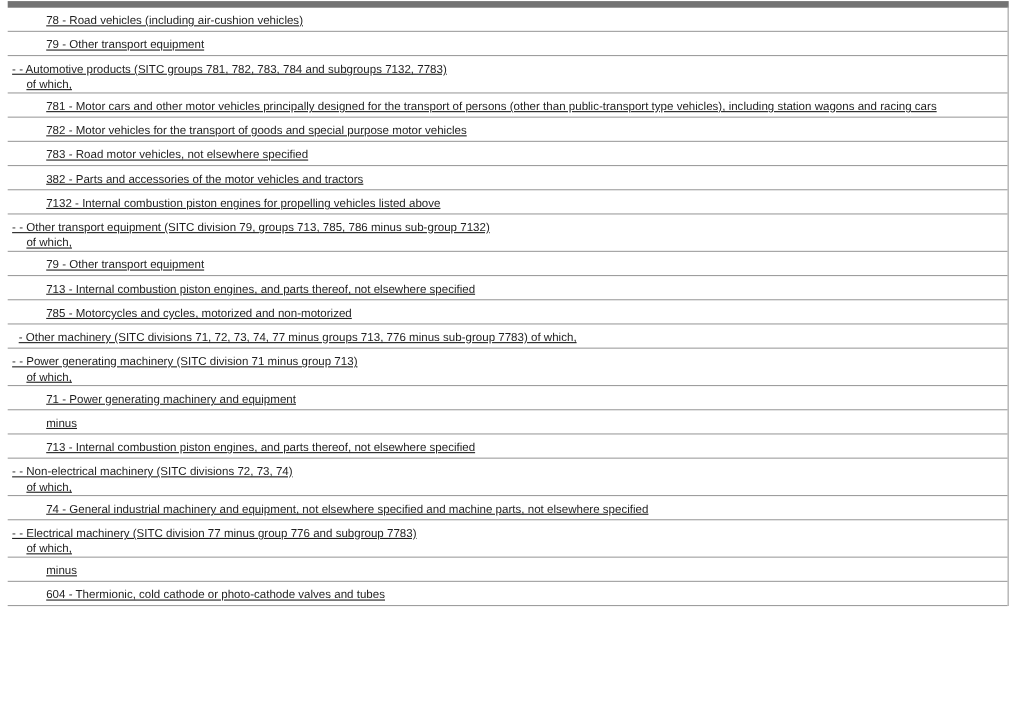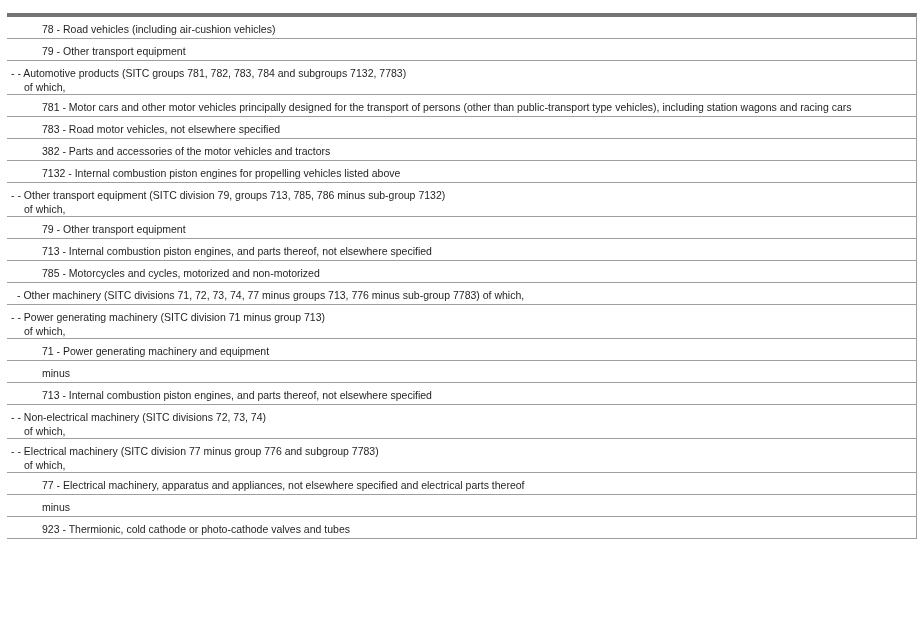--- a/index.html
+++ b/index.html
@@ -11,24 +11,25 @@
     overflow: hidden;
   }
   body {
     font-family: "Liberation Sans", "DejaVu Sans", sans-serif;
     font-size: 10.5px;
     color: #1f1f1f;
   }
   .table {
     margin-left: 7px;
     width: 910px;
-    margin-top: 13px;
-    border-top: 4px solid #737373;
+    margin-top: 1px;
+    border-top: 6px solid #737373;
     border-right: 1px solid #9e9e9e;
     box-sizing: border-box;
+    text-decoration: underline;
   }
   .row {
     box-sizing: border-box;
     border-bottom: 1px solid #9e9e9e;
     padding-top: 5px;
     line-height: 14px;
     white-space: nowrap;
     overflow: hidden;
   }
   .row.single { height: 22px; }
@@ -48,20 +49,23 @@
     </div>
   <div class="row single r-code">
       <span class="t">79 - Other transport equipment</span>
     </div>
   <div class="row double r-d2">
       <span class="t">- - Automotive products (SITC groups 781, 782, 783, 784 and subgroups 7132, 7783)</span>
       <span class="t t2">of which,</span>
     </div>
   <div class="row single r-code">
       <span class="t">781 - Motor cars and other motor vehicles principally designed for the transport of persons (other than public-transport type vehicles), including station wagons and racing cars</span>
+    </div>
+  <div class="row single r-code">
+      <span class="t">782 - Motor vehicles for the transport of goods and special purpose motor vehicles</span>
     </div>
   <div class="row single r-code">
       <span class="t">783 - Road motor vehicles, not elsewhere specified</span>
     </div>
   <div class="row single r-code">
       <span class="t">382 - Parts and accessories of the motor vehicles and tractors</span>
     </div>
   <div class="row single r-code">
       <span class="t">7132 - Internal combustion piston engines for propelling vehicles listed above</span>
     </div>
@@ -91,26 +95,26 @@
   <div class="row single r-code">
       <span class="t">minus</span>
     </div>
   <div class="row single r-code">
       <span class="t">713 - Internal combustion piston engines, and parts thereof, not elsewhere specified</span>
     </div>
   <div class="row double r-d2">
       <span class="t">- - Non-electrical machinery (SITC divisions 72, 73, 74)</span>
       <span class="t t2">of which,</span>
     </div>
+  <div class="row single r-code">
+      <span class="t">74 - General industrial machinery and equipment, not elsewhere specified and machine parts, not elsewhere specified</span>
+    </div>
   <div class="row double r-d2">
       <span class="t">- - Electrical machinery (SITC division 77 minus group 776 and subgroup 7783)</span>
       <span class="t t2">of which,</span>
     </div>
   <div class="row single r-code">
-      <span class="t">77 - Electrical machinery, apparatus and appliances, not elsewhere specified and electrical parts thereof</span>
-    </div>
-  <div class="row single r-code">
       <span class="t">minus</span>
     </div>
   <div class="row single r-code">
-      <span class="t">923 - Thermionic, cold cathode or photo-cathode valves and tubes</span>
+      <span class="t">604 - Thermionic, cold cathode or photo-cathode valves and tubes</span>
     </div>
 </div>
 
 </body></html>

